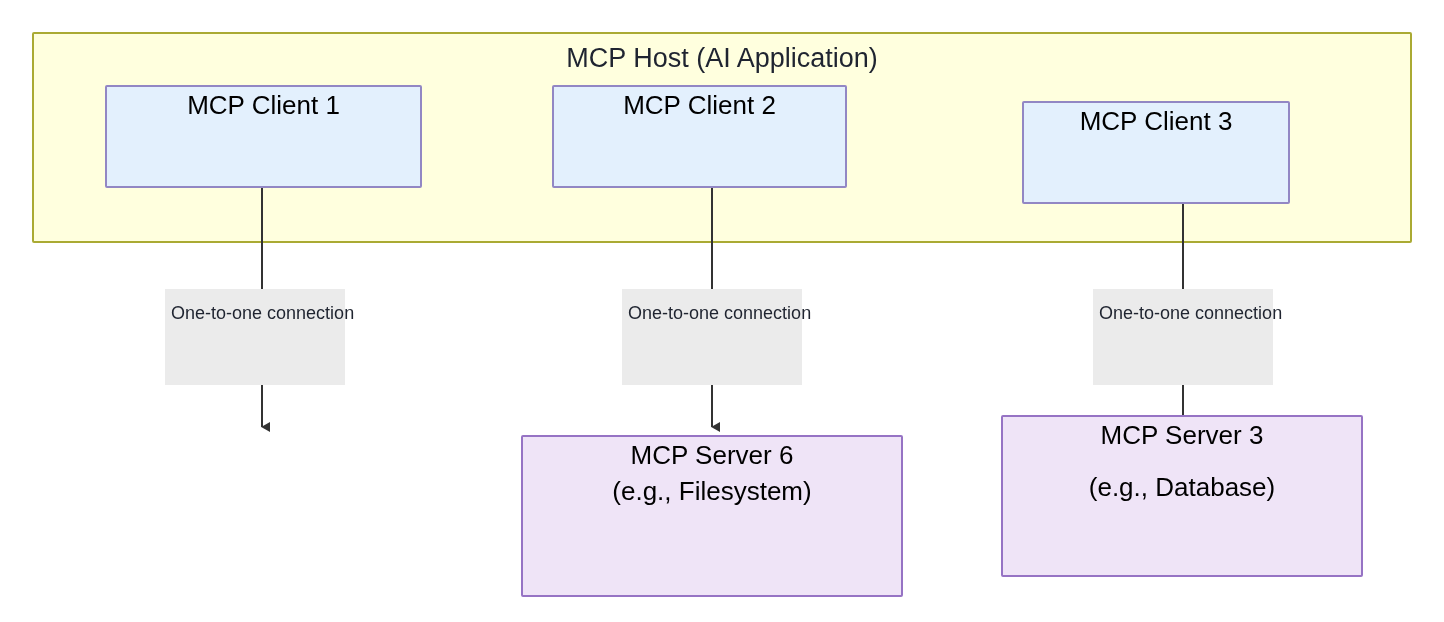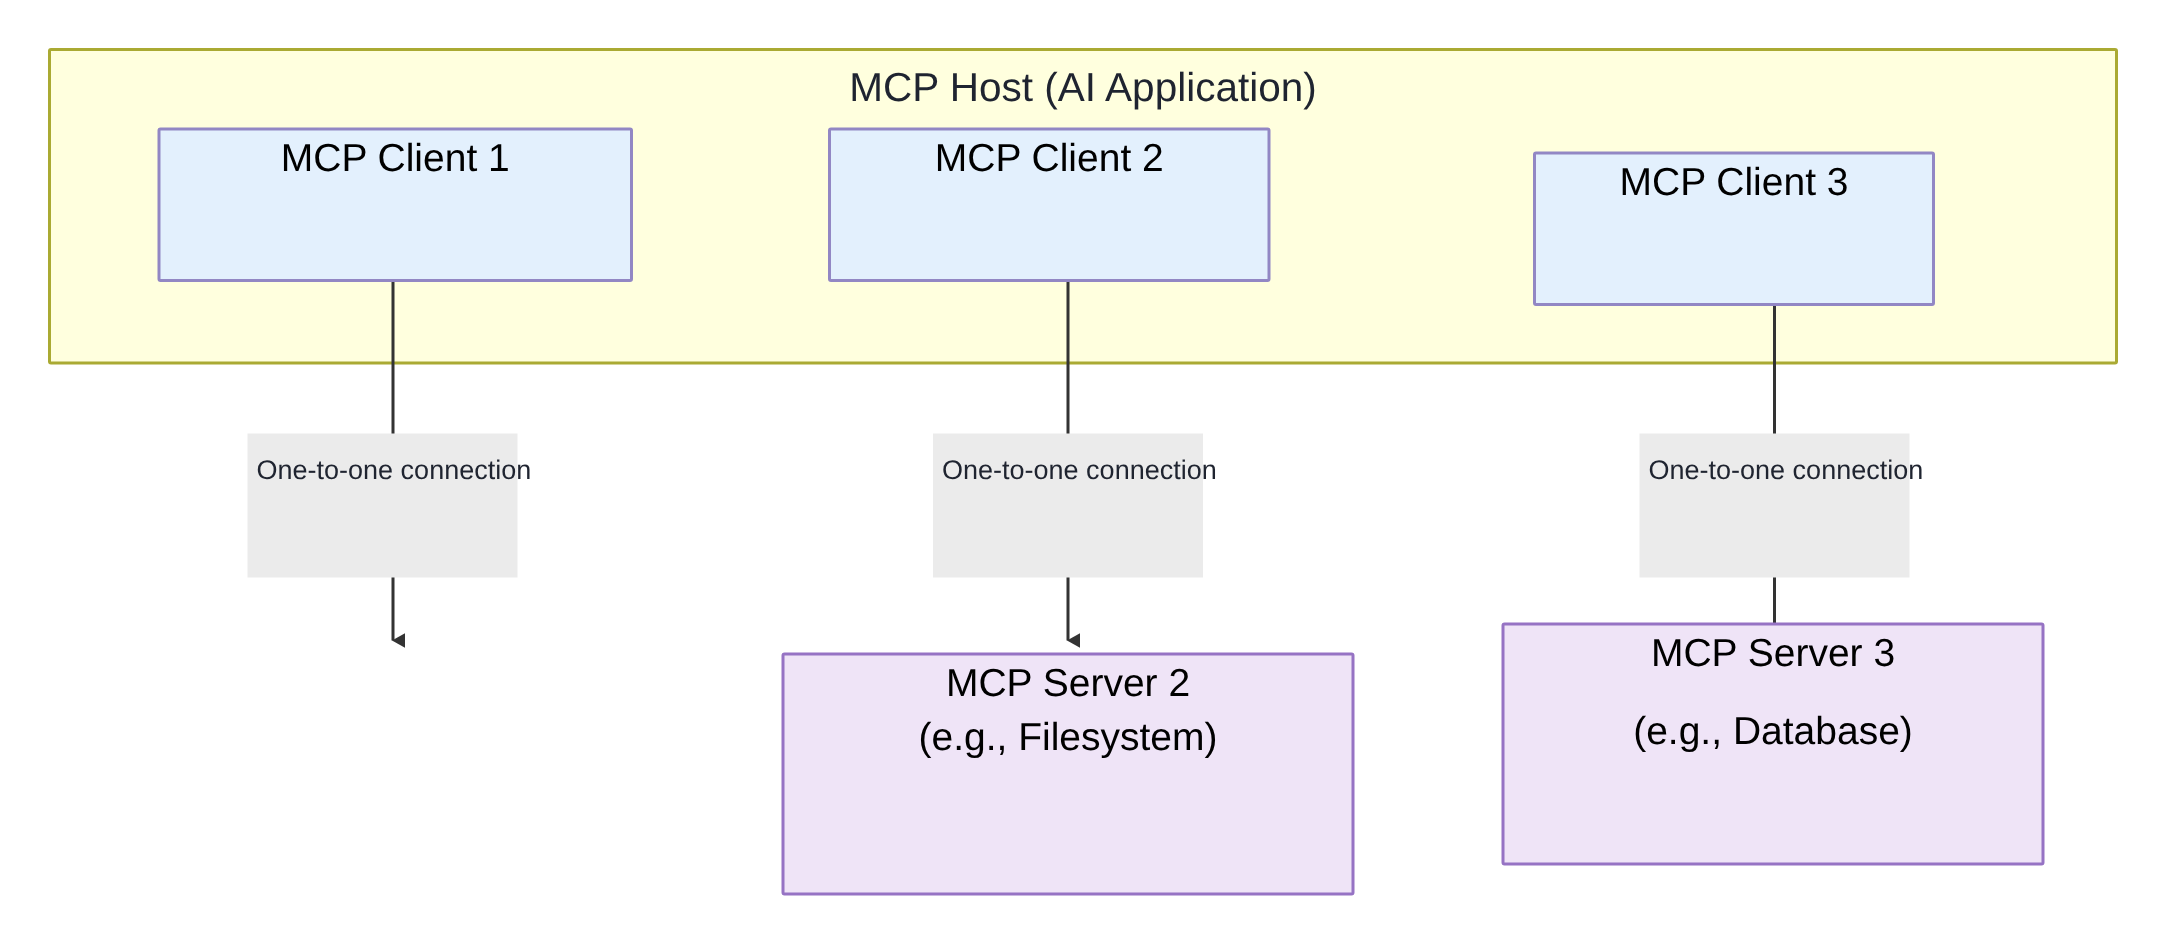--- a/index.html
+++ b/index.html
@@ -126,21 +126,21 @@
   <div class="edge-label" style="left:622px; top:289px; width:180px; height:96px;">
     <span>One-to-one</span>
     <span class="line2">connection</span>
   </div>
   <div class="edge-label" style="left:1093px; top:289px; width:180px; height:96px;">
     <span>One-to-one</span>
     <span class="line2">connection</span>
   </div>
 
   <div class="node server" style="left:521px; top:435px; width:382px; height:162px;">
-    <span>MCP Server 2</span>
+    <span>MCP Server 6</span>
     <span class="line2">(e.g., Filesystem)</span>
   </div>
   <div class="node server" style="left:1001px; top:415px; width:362px; height:162px;gap:16px;">
     <span>MCP Server 3</span>
     <span class="line2">(e.g., Database)</span>
   </div>
 
 </div>
 
 </body></html>

